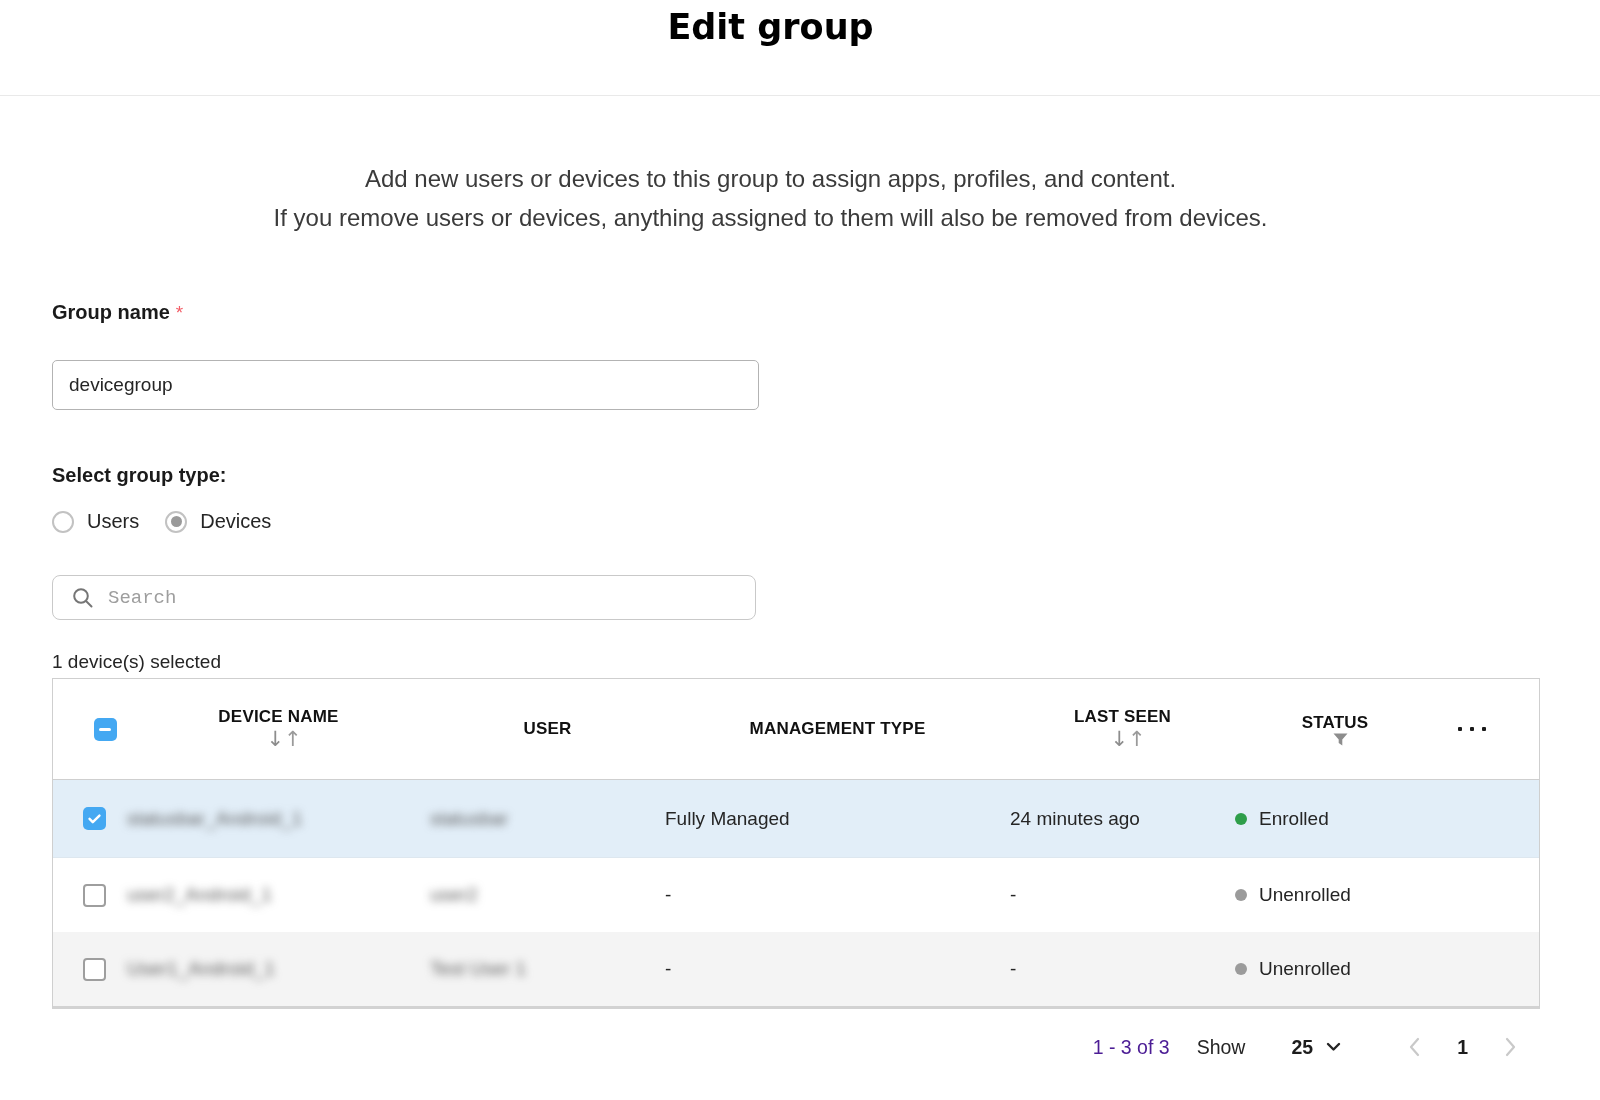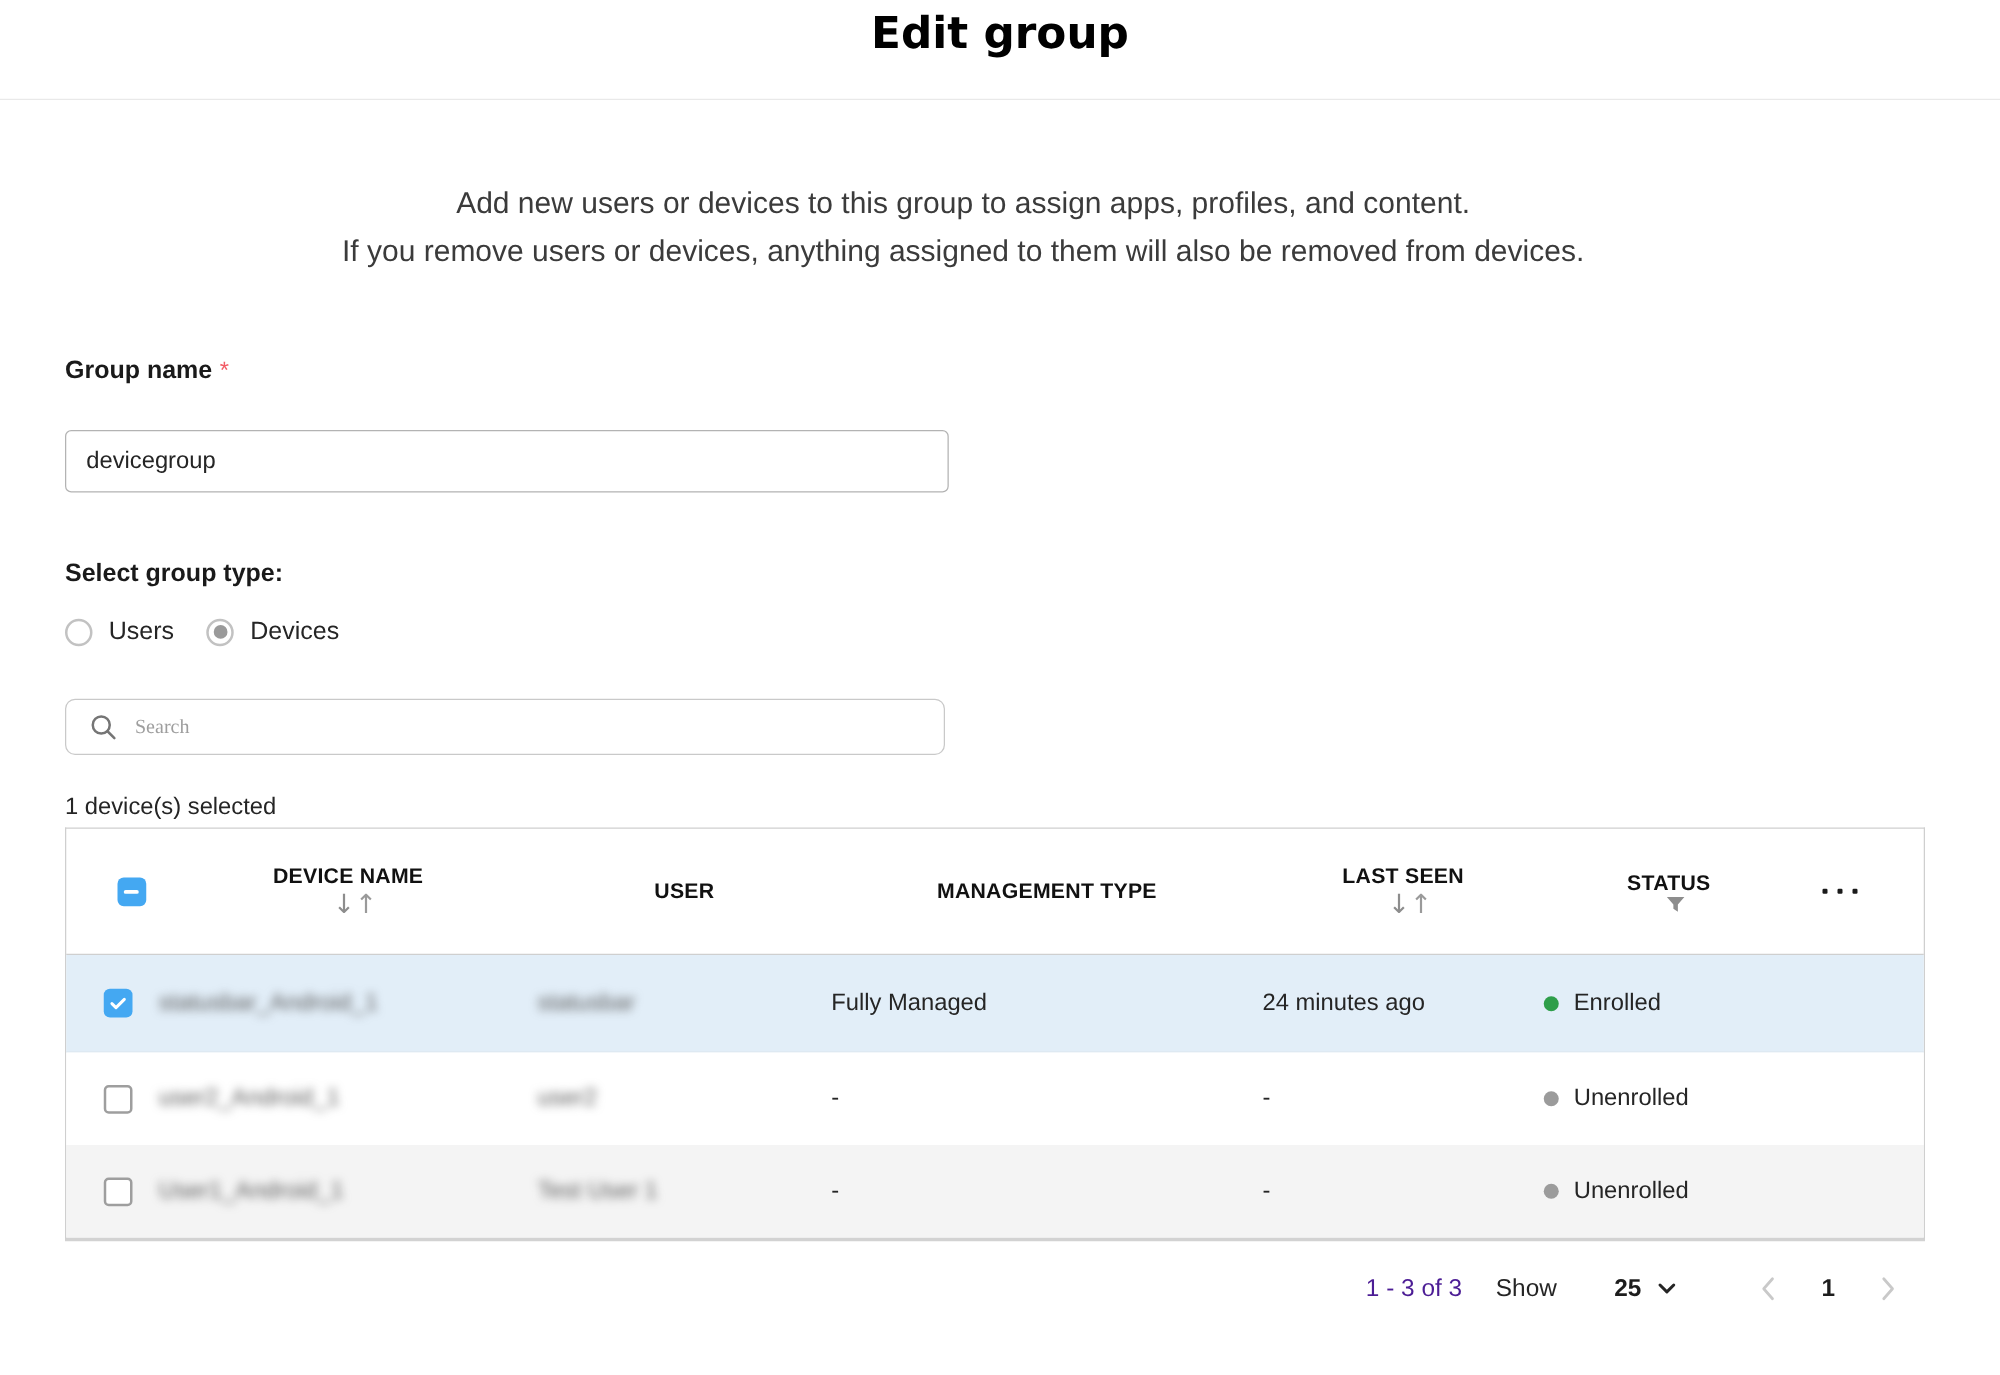--- a/index.html
+++ b/index.html
@@ -6,24 +6,23 @@
   html, body { width: 1600px; height: 1100px; background: #ffffff; }
   body {
     font-family: "Liberation Sans", sans-serif;
     color: #252525;
     overflow: hidden;
   }
 
   
   .page-header {
     width: 100%;
-    height: 80px;
+    height: 96px;
     border-bottom: 1px solid #e9e9e9;
     display: flex;
-    justify-content: center;
     align-items: flex-start;
     padding-top: 7px;
   }
   .page-title {
     width: 1541px;
     text-align: center;
     font-family: "DejaVu Sans", sans-serif;
     font-size: 35px;
     font-weight: bold;
     color: #000000;
@@ -104,22 +103,22 @@
     display: flex;
     align-items: center;
     padding: 0 10px 0 19px;
   }
   .search-box svg { flex: none; }
   .search-input {
     flex: 1;
     border: none;
     outline: none;
     margin-left: 14px;
-    font-family: Liberation Serif, serif;
-    font-size: 16px;
+    font-family: Liberation Mono, monospace;
+    font-size: 19px;
     color: #252525;
   }
   .search-input::placeholder { color: #9e9e9e; }
 
   .platform-row { margin-top: 18px; font-size: 19px; color: #3f3f3f; }
   .platform-value { font-weight: bold; color: #1d1d1d; margin-left: 7px; }
 
   .selection-summary { margin-top: 31px; font-size: 19px; color: #252525; }
 
   

